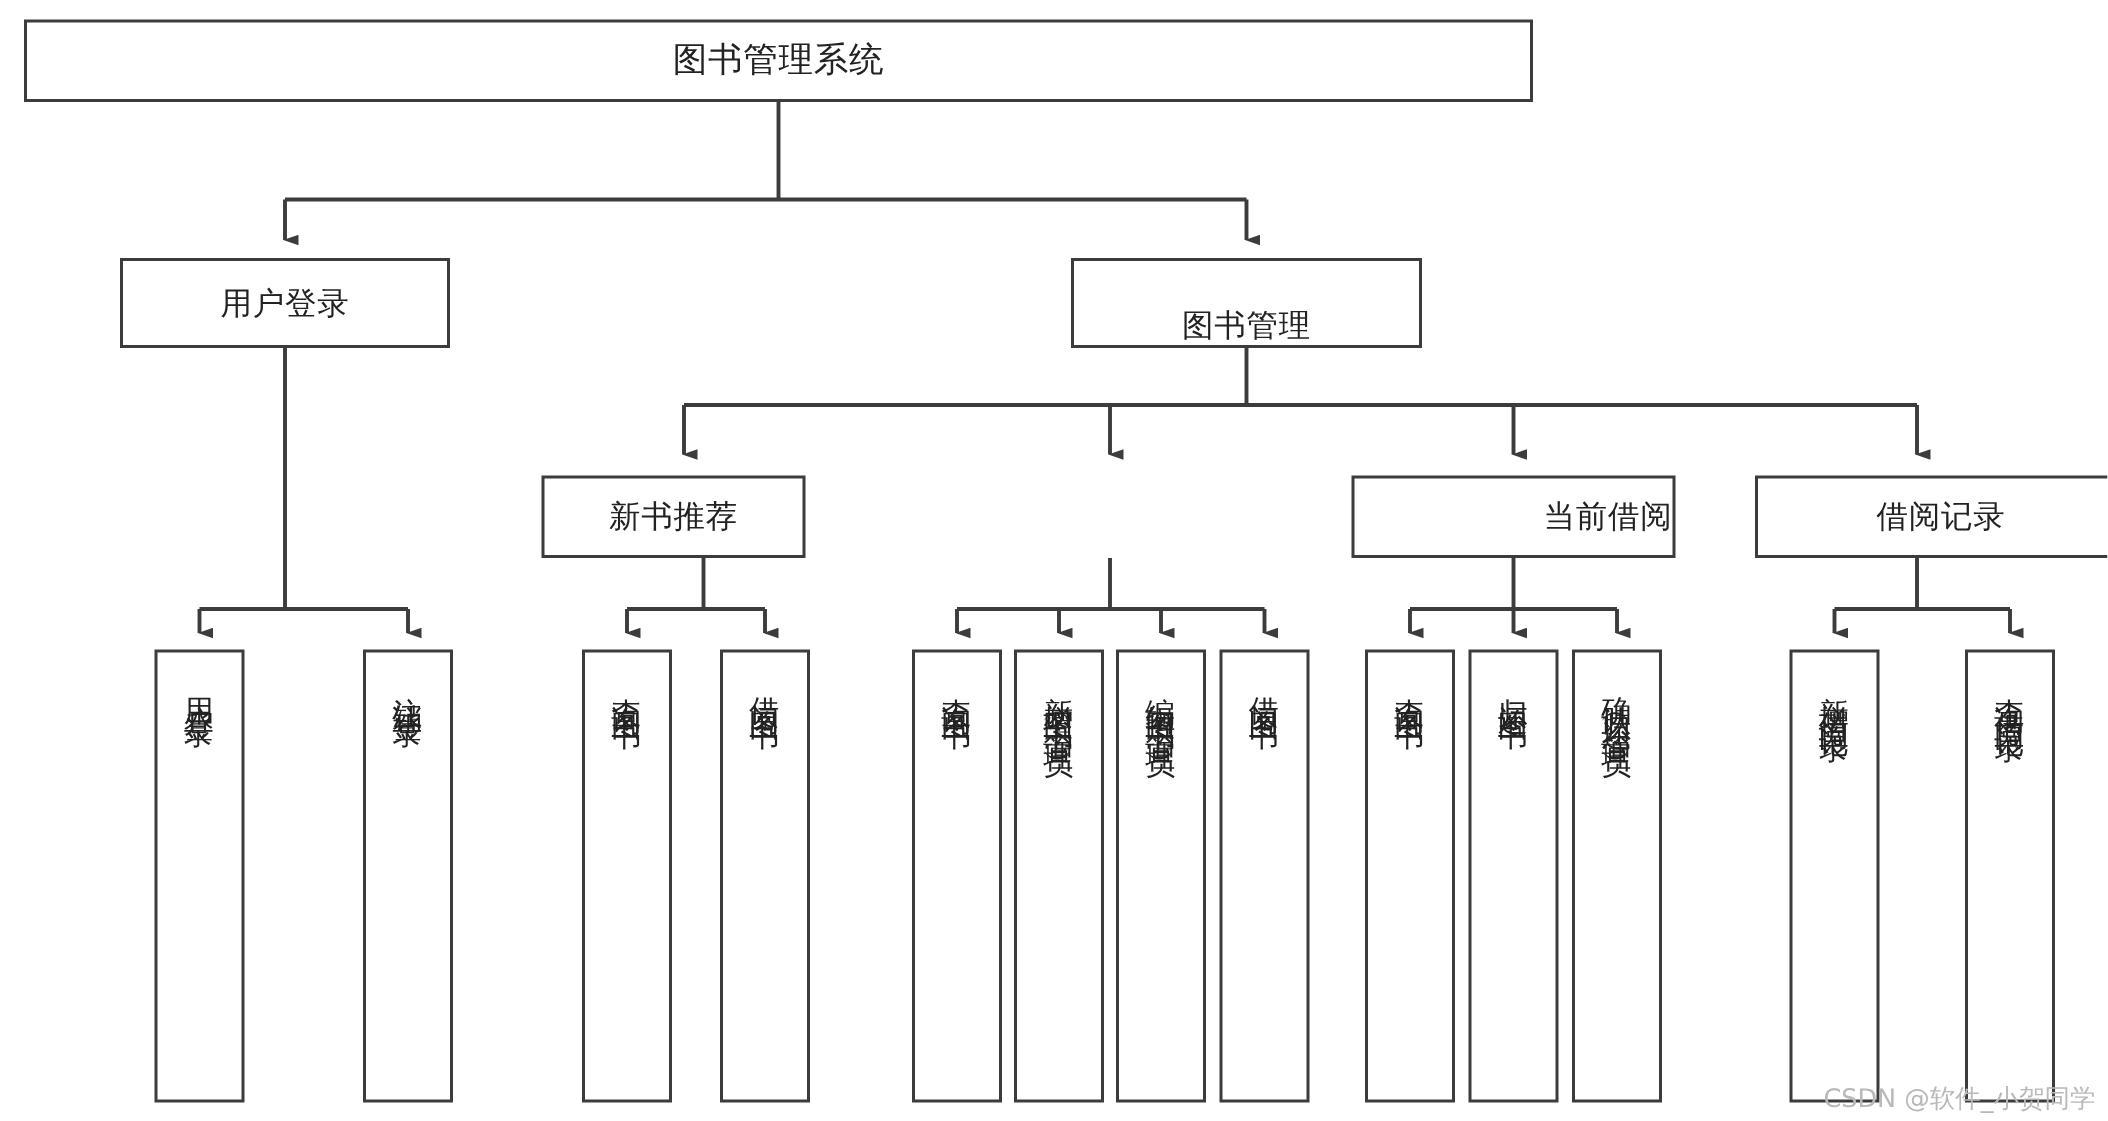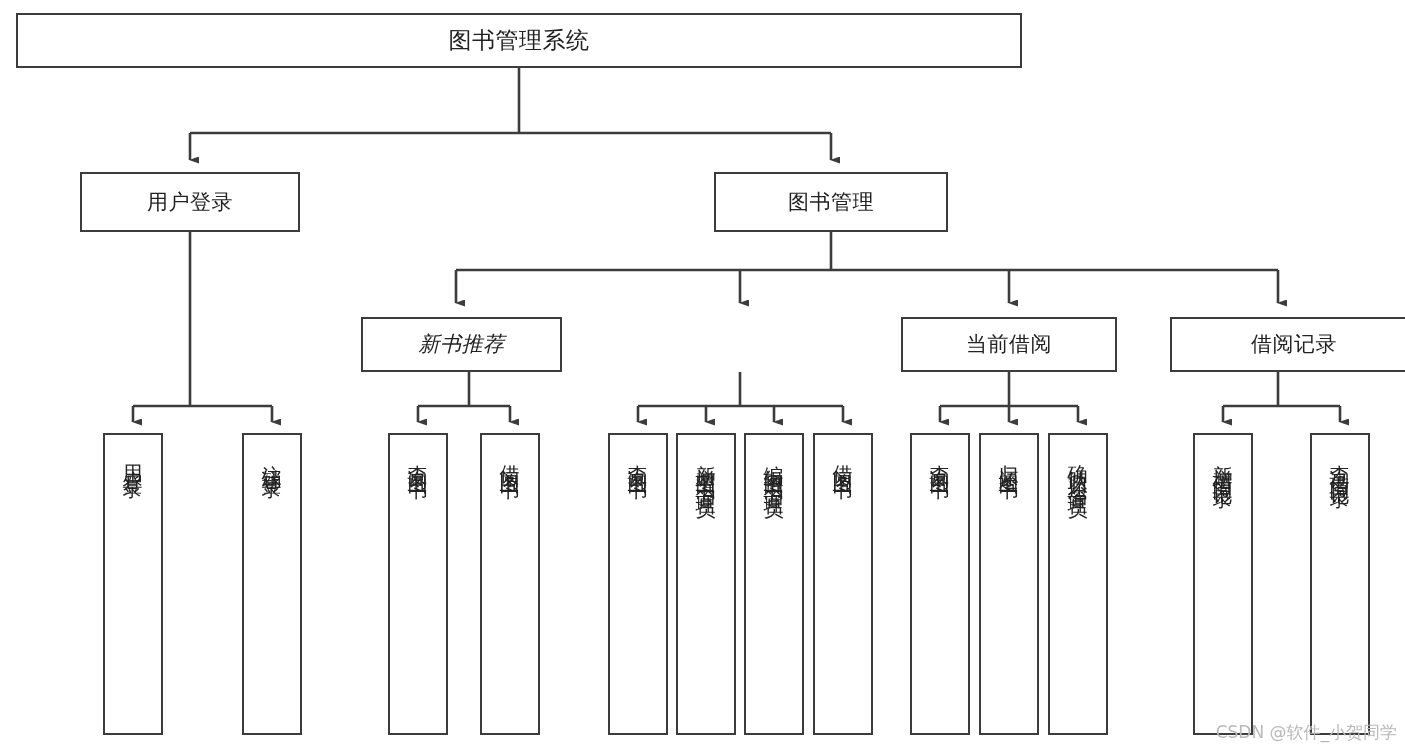--- a/index.html
+++ b/index.html
@@ -122,28 +122,28 @@
     </g>
   </svg>
 
   <div class="node horiz" id="root-node" style="left:16px; top:13px; width:1006px; height:55px;">
     <span class="node-label">图书管理系统</span>
   </div>
 
   <div class="node horiz" style="left:80px; top:172px; width:220px; height:60px;">
     <span class="node-label">用户登录</span>
   </div>
-  <div class="node horiz" style="left:714px; top:172px; width:234px; height:60px;">
+  <div class="node horiz" style="left:714px; top:172px; width:234px; height:60px;align-items:flex-end;">
     <span class="node-label">图书管理</span>
   </div>
 
-  <div class="node horiz" style="left:361px; top:317px; width:201px; height:55px;font-style:italic;">
+  <div class="node horiz" style="left:361px; top:317px; width:176px; height:55px;">
     <span class="node-label">新书推荐</span>
   </div>
-  <div class="node horiz" style="left:901px; top:317px; width:216px; height:55px;">
+  <div class="node horiz" style="left:901px; top:317px; width:216px; height:55px;justify-content:flex-end;">
     <span class="node-label">当前借阅</span>
   </div>
   <div class="node horiz" style="left:1170px; top:317px; width:248px; height:55px;">
     <span class="node-label">借阅记录</span>
   </div>
 
   <div class="node vert" style="left:103px; top:433px; width:60px; height:302px;">
     <span class="node-label">用户登录</span>
   </div>
   <div class="node vert" style="left:242px; top:433px; width:60px; height:302px;">

